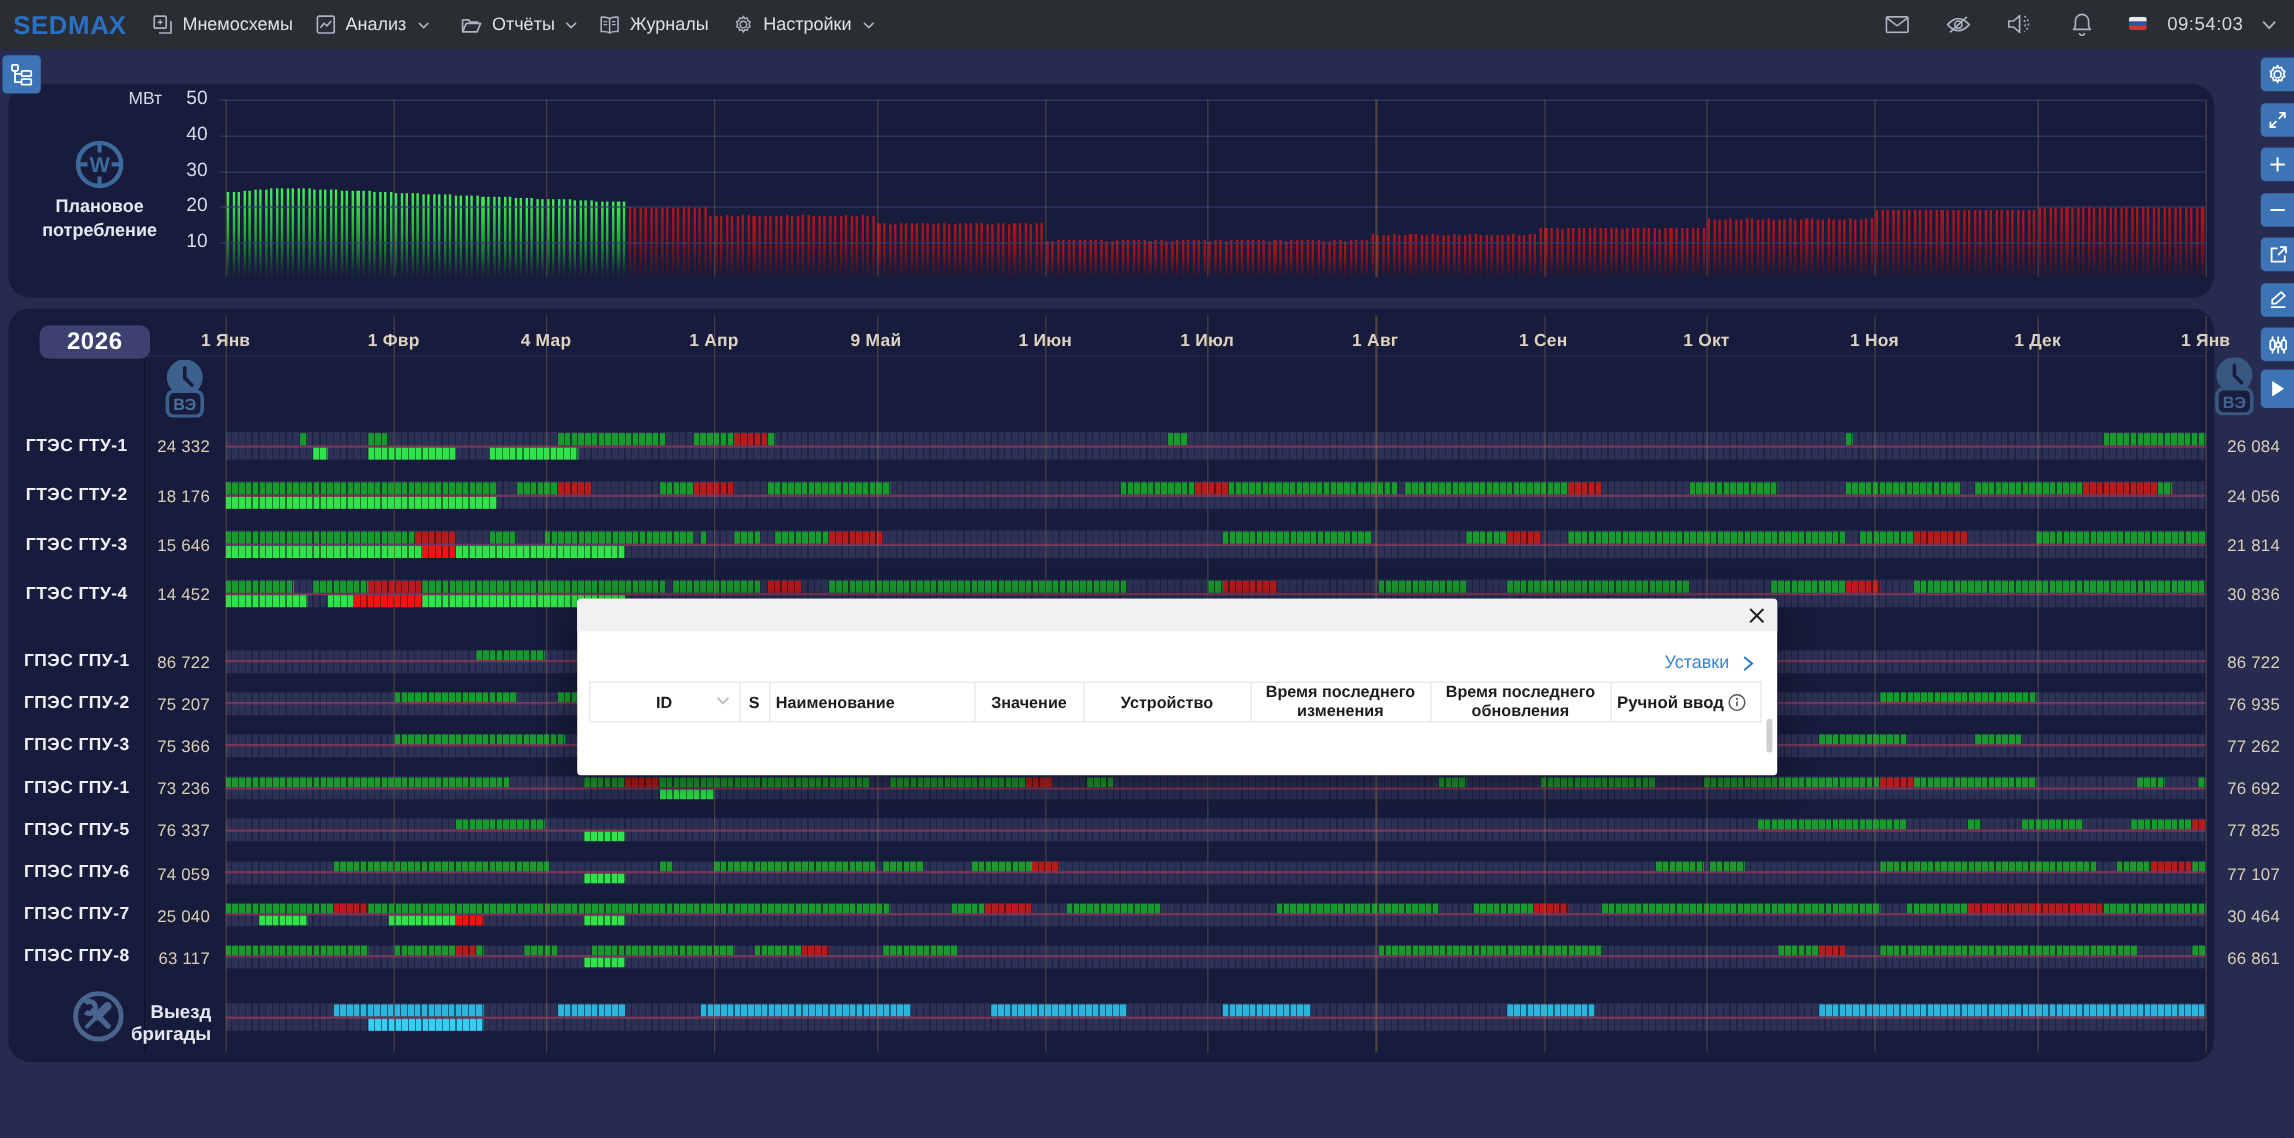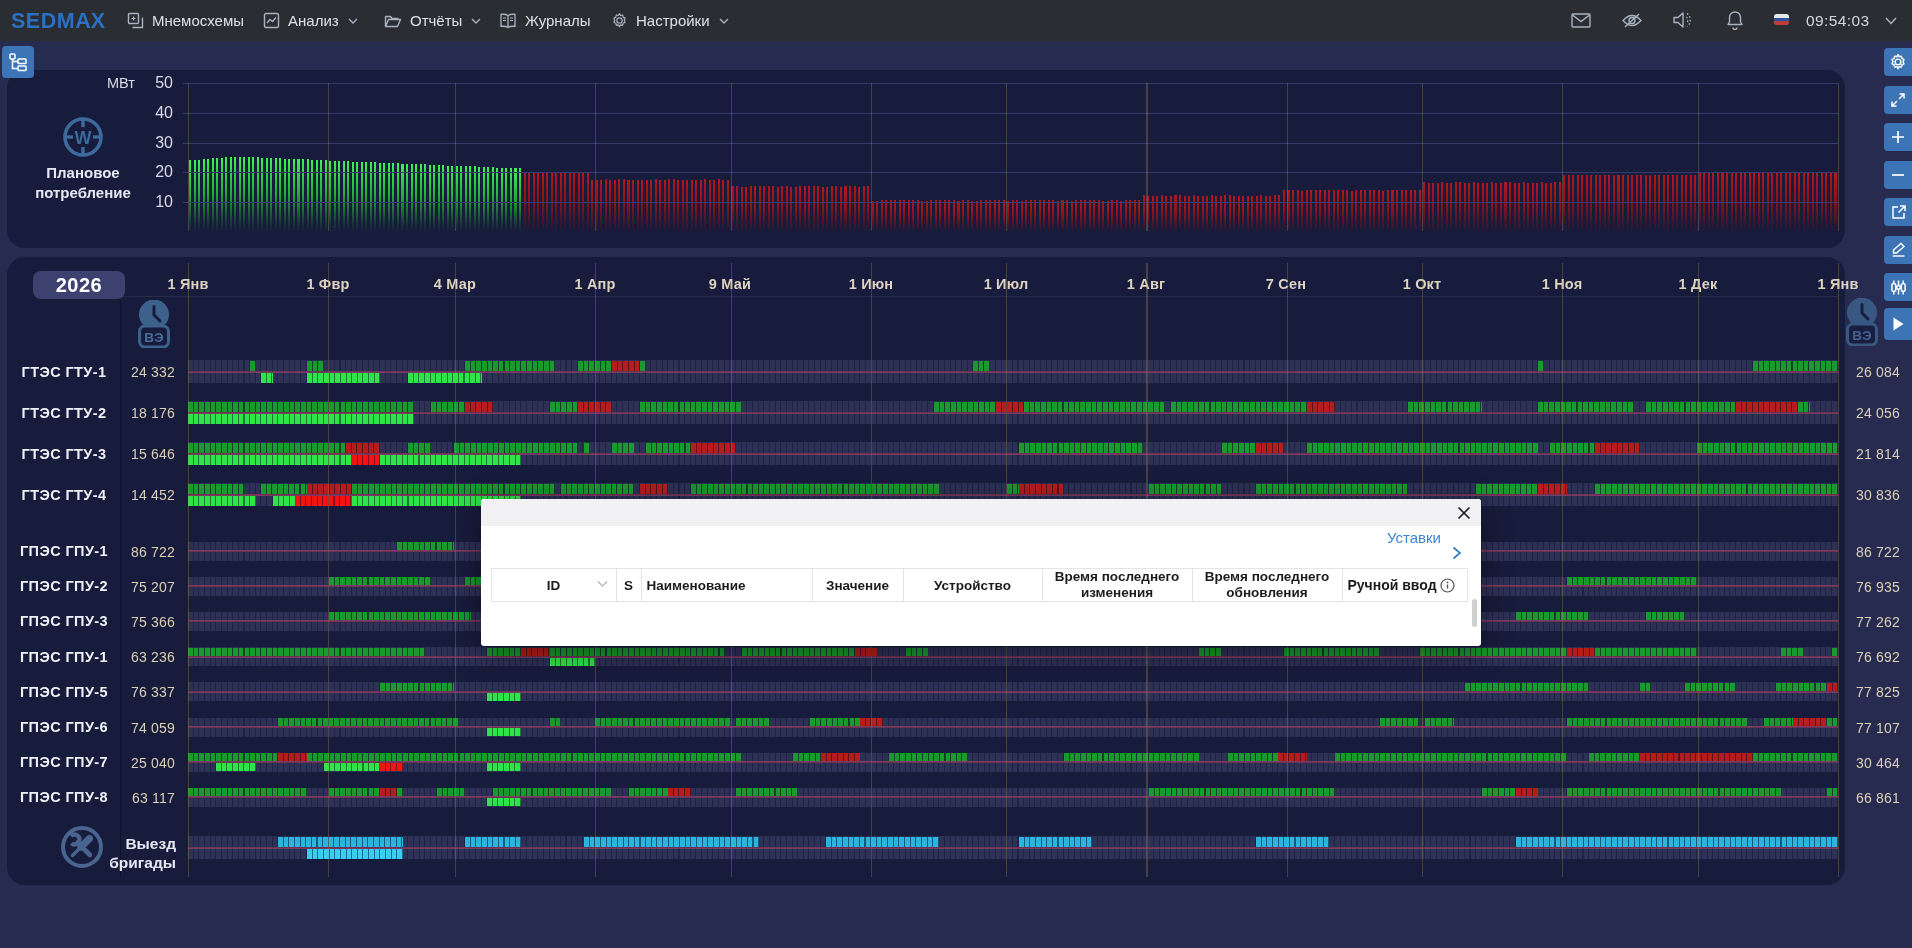--- a/index.html
+++ b/index.html
@@ -429,21 +429,21 @@
 <div class="abs" style="left:10px;top:163px;width:146px;text-align:center;font-weight:bold;font-size:15px;color:#e4e8f2;line-height:20px">Плановое<br>потребление</div>
 <div class="abs" style="left:33px;top:271px;width:92px;height:28px;background:#3c4170;border-radius:8px;color:#fff;font-weight:bold;font-size:20px;display:flex;align-items:center;justify-content:center;letter-spacing:.5px">2026</div>
 <div class="mlab" style="left:188px;top:276px">1 Янв</div>
 <div class="mlab" style="left:328px;top:276px">1 Фвр</div>
 <div class="mlab" style="left:455px;top:276px">4 Мар</div>
 <div class="mlab" style="left:595px;top:276px">1 Апр</div>
 <div class="mlab" style="left:730px;top:276px">9 Май</div>
 <div class="mlab" style="left:871px;top:276px">1 Июн</div>
 <div class="mlab" style="left:1006px;top:276px">1 Июл</div>
 <div class="mlab" style="left:1146px;top:276px">1 Авг</div>
-<div class="mlab" style="left:1286px;top:276px">7 Сен</div>
+<div class="mlab" style="left:1286px;top:276px">1 Сен</div>
 <div class="mlab" style="left:1422px;top:276px">1 Окт</div>
 <div class="mlab" style="left:1562px;top:276px">1 Ноя</div>
 <div class="mlab" style="left:1698px;top:276px">1 Дек</div>
 <div class="mlab" style="left:1838px;top:276px">1 Янв</div>
 <div class="vline" style="left:188.0px;top:263px;height:614px"></div>
 <div class="vline" style="left:328.1px;top:263px;height:614px"></div>
 <div class="vline" style="left:454.7px;top:263px;height:614px"></div>
 <div class="vline" style="left:594.8px;top:263px;height:614px"></div>
 <div class="vline" style="left:730.5px;top:263px;height:614px"></div>
 <div class="vline" style="left:870.6px;top:263px;height:614px"></div>
@@ -594,21 +594,21 @@
 <div class="seg sg1" style="left:1199.35px;top:647.60px;width:22.60px;height:8px"></div>
 <div class="seg sg1" style="left:1284.10px;top:647.60px;width:96.05px;height:8px"></div>
 <div class="seg sg1" style="left:1419.70px;top:647.60px;width:146.90px;height:8px"></div>
 <div class="seg sr1" style="left:1566.60px;top:647.60px;width:28.25px;height:8px"></div>
 <div class="seg sg1" style="left:1594.85px;top:647.60px;width:101.70px;height:8px"></div>
 <div class="seg sg1" style="left:1781.30px;top:647.60px;width:22.60px;height:8px"></div>
 <div class="seg sg1" style="left:1832.15px;top:647.60px;width:5.65px;height:8px"></div>
 <div class="seg sg2" style="left:549.60px;top:657.60px;width:45.20px;height:8px"></div>
 <div class="pink" style="left:188.0px;top:655.6px;width:1650.0px"></div>
 <div class="rowlab" style="left:5px;top:648.6px">ГПЭС ГПУ-1</div>
-<div class="numL" style="left:119px;top:649.1px">63 236</div>
+<div class="numL" style="left:119px;top:649.1px">73 236</div>
 <div class="numR" style="left:1856px;top:649.1px">76 692</div>
 <div class="track" style="left:188.0px;top:682.3px;width:1650.0px;height:9px"></div>
 <div class="track" style="left:188.0px;top:692.3px;width:1650.0px;height:9px"></div>
 <div class="seg sg1" style="left:380.10px;top:682.80px;width:73.45px;height:8px"></div>
 <div class="seg sg1" style="left:1464.90px;top:682.80px;width:124.30px;height:8px"></div>
 <div class="seg sg1" style="left:1640.05px;top:682.80px;width:11.30px;height:8px"></div>
 <div class="seg sg1" style="left:1685.25px;top:682.80px;width:50.85px;height:8px"></div>
 <div class="seg sg1" style="left:1775.65px;top:682.80px;width:50.85px;height:8px"></div>
 <div class="seg sr1" style="left:1826.50px;top:682.80px;width:11.30px;height:8px"></div>
 <div class="seg sg2" style="left:487.45px;top:692.80px;width:33.90px;height:8px"></div>
@@ -823,21 +823,21 @@
 <div class="btn" style="left:1884px;top:308px;width:28px;height:32px;border-radius:4px 0 0 4px">
     <svg width="14" height="16" viewBox="0 0 14 16">
       <path d="M2.5 1.5 L12.5 8 L2.5 14.5z" fill="#fff"></path>
     </svg>
   </div>
 <div class="abs" style="left:481px;top:499px;width:1000px;height:147px;background:#fff;border-radius:3px;box-shadow:0 6px 30px rgba(0,0,0,.45);z-index:20">
     <div style="position:absolute;left:0;top:0;width:100%;height:27px;background:#f1f1f3;border-radius:3px 3px 0 0"></div>
     <svg style="position:absolute;right:9px;top:6px" width="16" height="16" viewBox="0 0 16 16">
       <path d="M2.5 2.5 L13.5 13.5 M13.5 2.5 L2.5 13.5" stroke="#1d1d1d" stroke-width="1.6"></path>
     </svg>
-    <div style="position:absolute;right:40px;top:30px;color:#3b87d0;font-size:15px">Уставки</div>
+    <div style="position:absolute;right:40px;top:45px;color:#3b87d0;font-size:15px">Уставки</div>
     <svg style="position:absolute;right:18px;top:47px" width="14" height="14" viewBox="0 0 14 14">
       <path d="M4.5 1.5 L11 7 L4.5 12.5" fill="none" stroke="#2e7cc8" stroke-width="1.7"></path>
     </svg>
     <table class="tbl" style="left:9.5px;top:69px;width:976px">
       <colgroup>
         <col style="width:125px">
         <col style="width:25px">
         <col style="width:171px">
         <col style="width:91px">
         <col style="width:139px">

